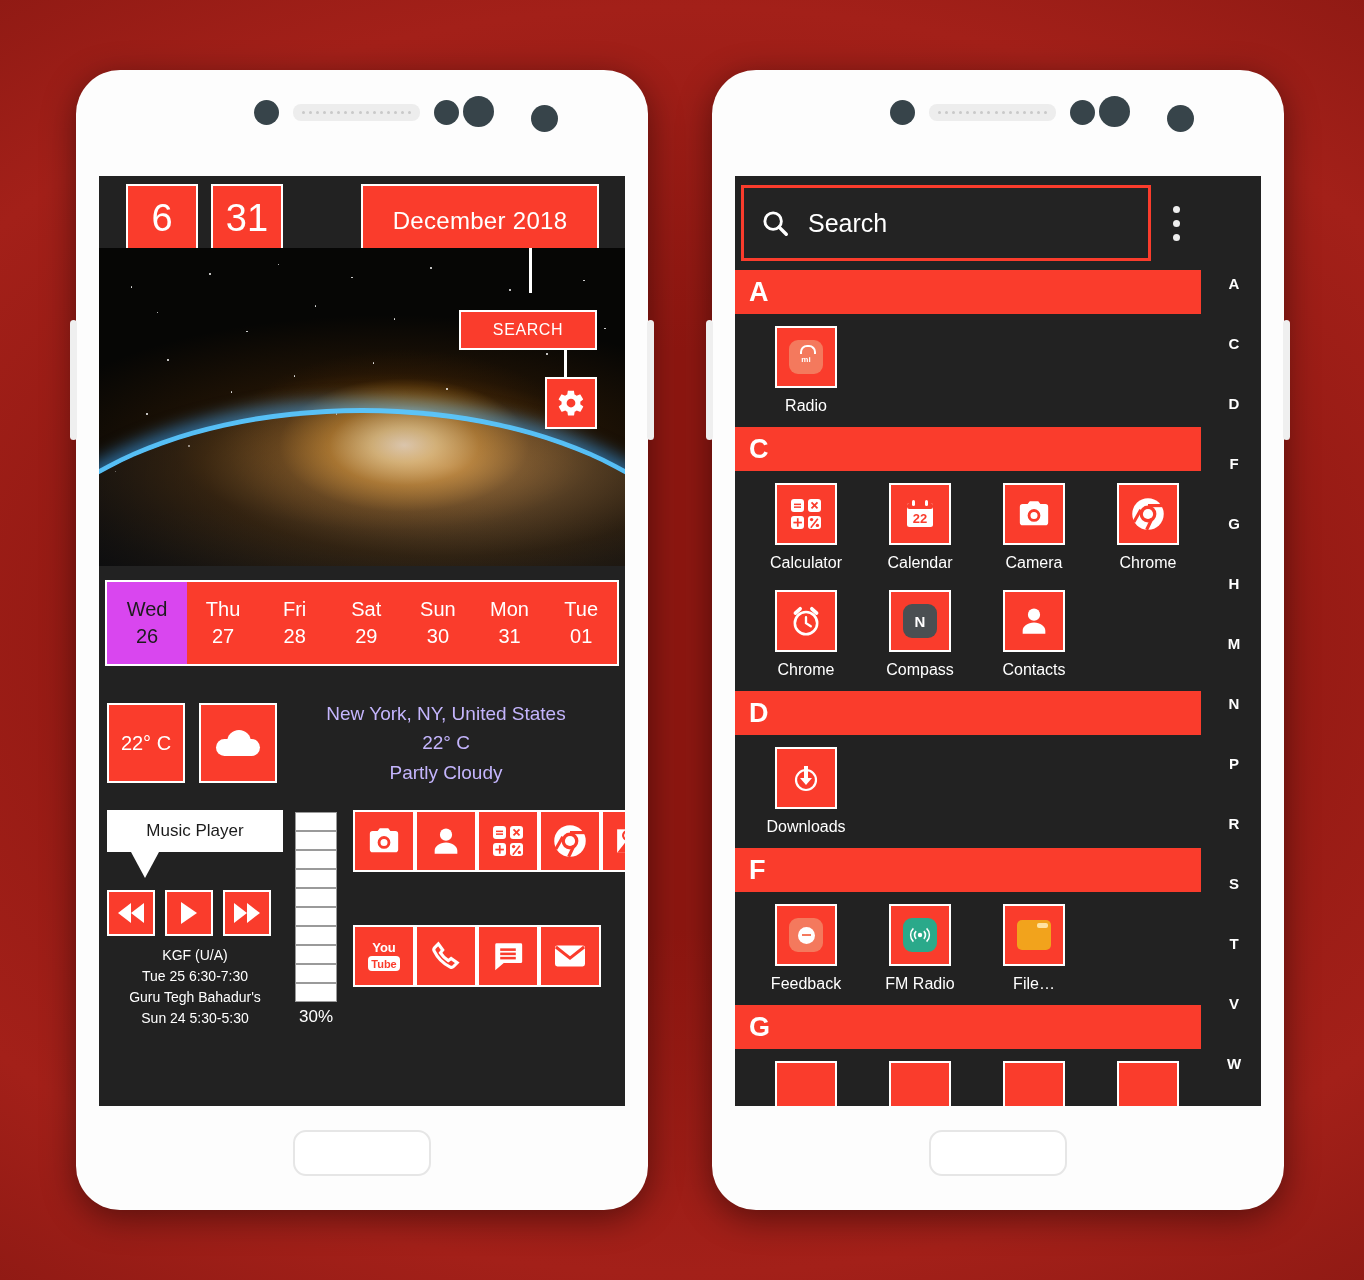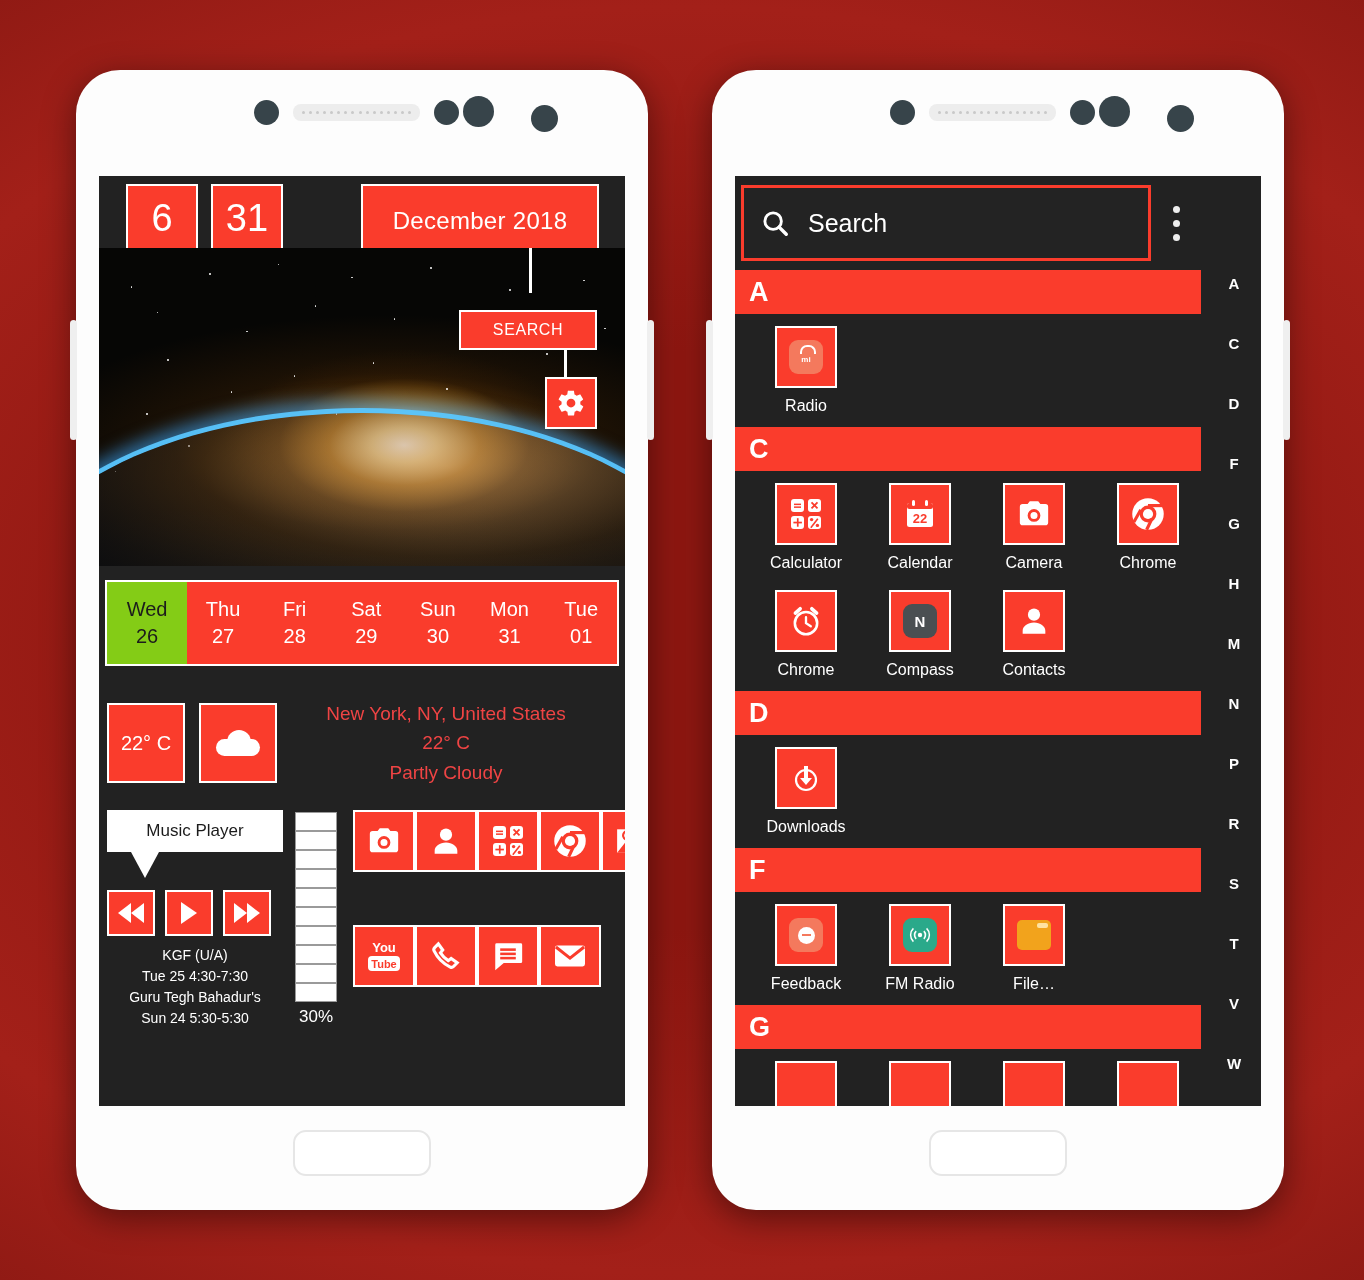--- a/index.html
+++ b/index.html
@@ -90,36 +90,36 @@
 
   
   .calstrip {
     margin: 14px 6px 0 6px; height: 86px; display: flex;
     border: 2px solid #fff; background: #fa3c2c;
   }
   .calstrip .day {
     flex: 1; display: flex; flex-direction: column; align-items: center; justify-content: center;
     color: #fff; font-size: 20px; line-height: 1.35;
   }
-  .calstrip .day.today { background: #84cc16; color: #1c1c1c; flex: 1.12; }
+  .calstrip .day.today { background: #d946ef; color: #1c1c1c; flex: 1.12; }
 
   
   .weather { display: flex; align-items: center; padding: 22px 10px 0 8px; height: 132px; }
   #temp-tile { width: 78px; height: 80px; font-size: 20px; flex: none; }
   #weather-icon-tile { width: 78px; height: 80px; margin-left: 14px; flex: none; }
   .cloud-glyph { width: 44px; height: 26px; position: relative; }
   .cloud-glyph::before {
     content:""; position:absolute; left:0; bottom:0; width:44px; height:17px;
     background:#fff; border-radius: 10px;
   }
   .cloud-glyph::after {
     content:""; position:absolute; left:11px; top:0; width:24px; height:24px;
     background:#fff; border-radius:50%;
   }
-  .wx-text { flex: 1; color: #ef4444; text-align: center; font-size: 19px; line-height: 1.55; }
+  .wx-text { flex: 1; color: #c4b5fd; text-align: center; font-size: 19px; line-height: 1.55; }
 
   
   .lowerzone { display: flex; padding: 12px 8px 0 8px; }
   .music { width: 178px; flex: none; }
   .bubble {
     position: relative; background: #fff; color: #1b1b1b; font-size: 17px;
     text-align: center; padding: 11px 0; width: 176px;
   }
   .bubble::after {
     content: ""; position: absolute; left: 24px; top: 100%;
@@ -318,21 +318,21 @@
           </div>
           <div class="red-tile tbtn">
             <span class="dtri next">
                 <span></span>
                 <span></span>
               </span>
           </div>
         </div>
         <div class="music-meta">
           <div>KGF (U/A)</div>
-          <div>Tue 25 4:30-7:30</div>
+          <div>Tue 25 6:30-7:30</div>
           <div>Guru Tegh Bahadur's</div>
           <div>Sun 24 5:30-5:30</div>
         </div>
       </div>
 
       <div class="volume">
         <div class="vbar"></div>
         <div class="vbar"></div>
         <div class="vbar"></div>
         <div class="vbar"></div>

